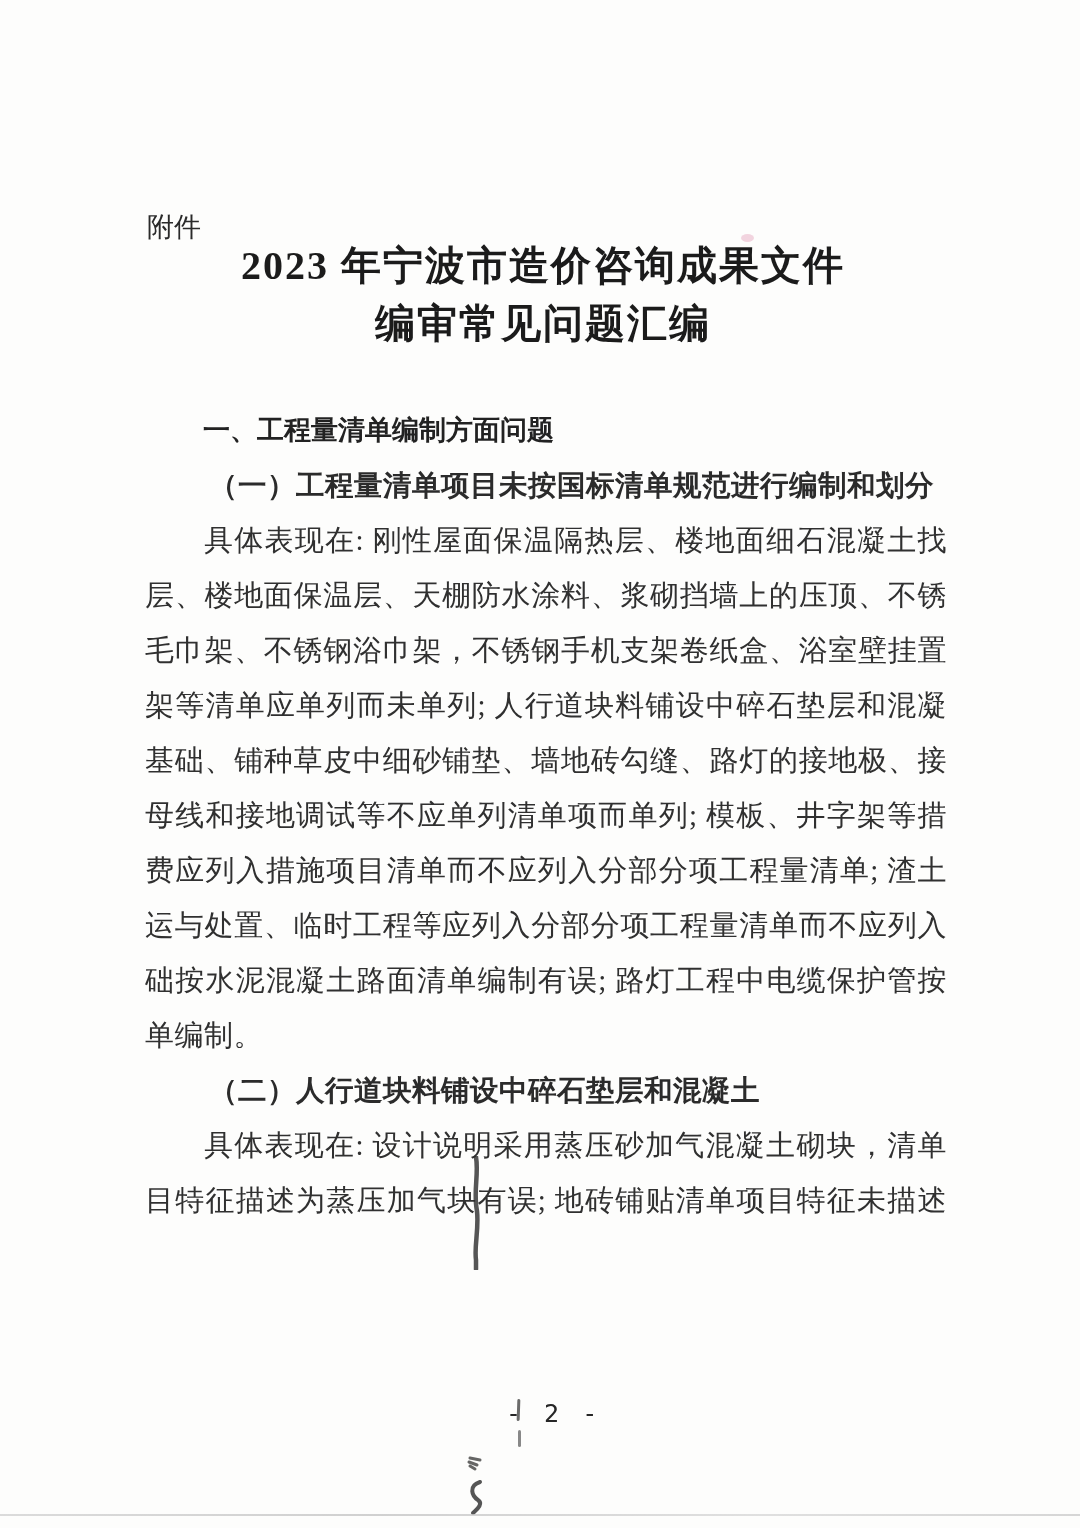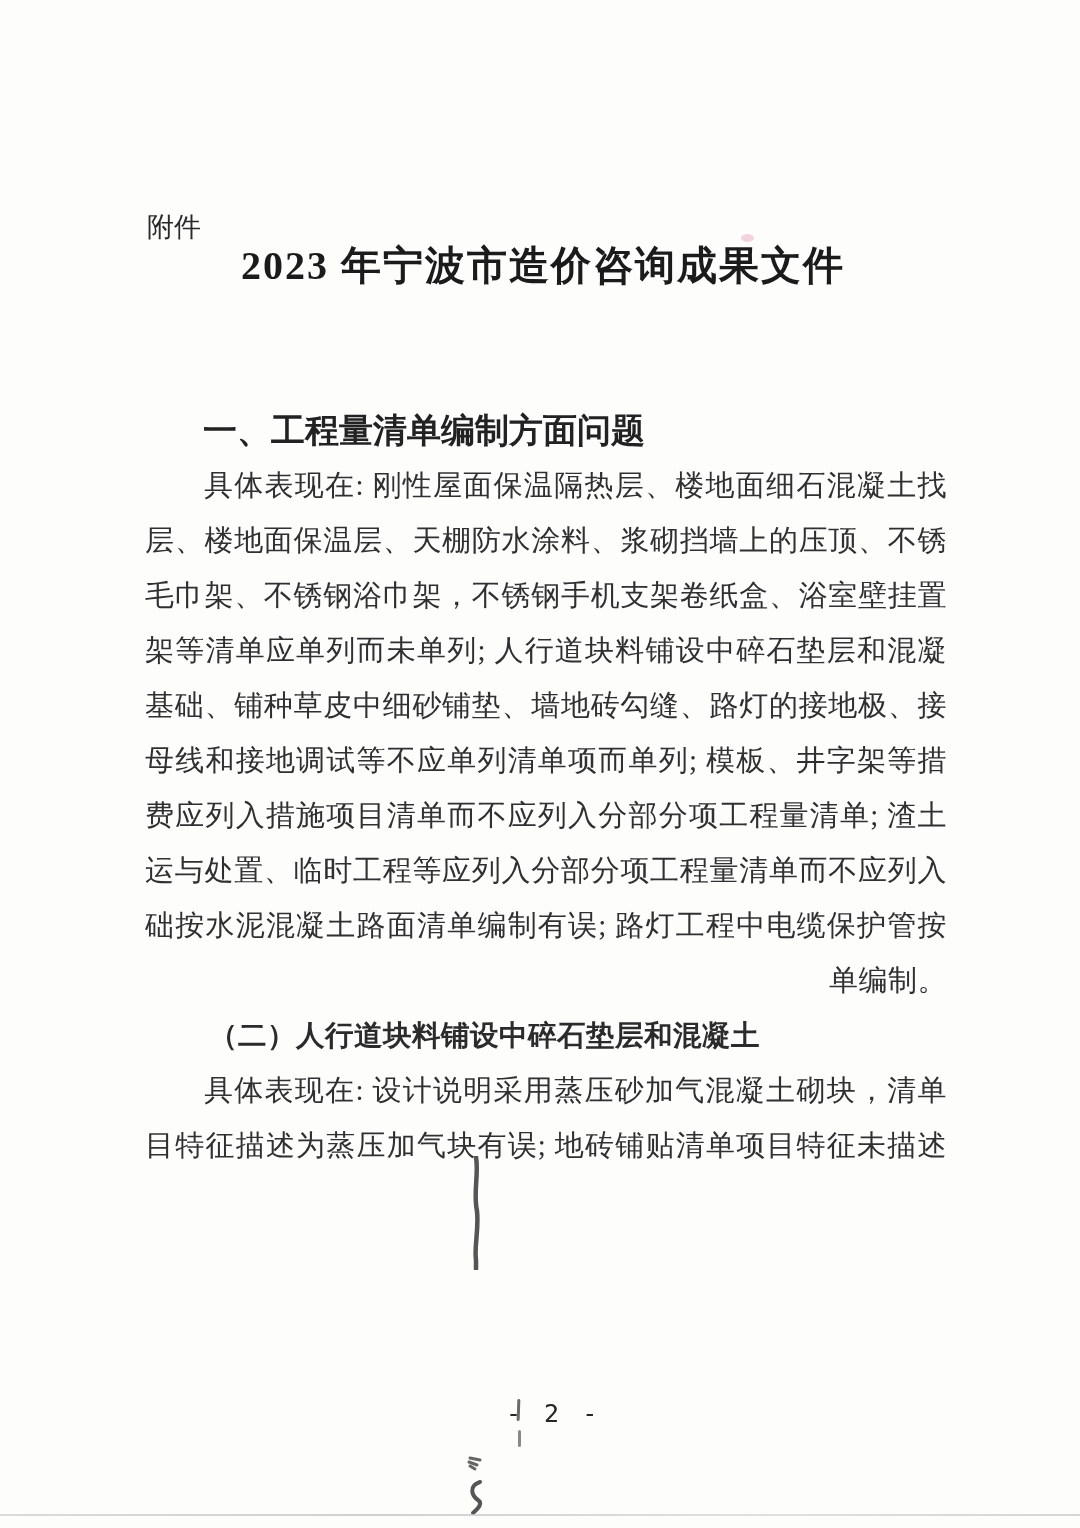--- a/index.html
+++ b/index.html
@@ -28,35 +28,34 @@
     font-family:"Liberation Serif", serif;
   }
   
   .content{
     position:absolute;left:145px;top:403px;width:802px;
   }
   .h1{
     height:55px;line-height:55px;
     padding-left:58px;
     font-family:"Liberation Sans", sans-serif;
-    font-weight:700;font-size:34px;color:#222;
+    font-weight:700;font-size:27px;color:#222;
     white-space:nowrap;
   }
   .h2{
     height:55px;line-height:55px;
     padding-left:64px;
     font-weight:600;font-size:28.5px;color:#2b2b2b;
     letter-spacing:.5px;white-space:nowrap;
   }
   .line{
     height:55px;line-height:55px;
     font-size:29px;color:#303030;
     letter-spacing:.5px;
     white-space:nowrap;
-    text-align:right;
   }
   .fill{
     white-space:normal;
     text-align:justify;
     text-align-last:justify;
     overflow:hidden;
   }
   .indent{padding-left:59px;}
   
   .page-number{
@@ -81,26 +80,28 @@
 </style>
 </head>
 <body>
 
 <div class="page">
 
   <div class="attachment">附件</div>
 
   <div class="title-block">
     <div>2023 年宁波市造价咨询成果文件</div>
+    <div>编审常见问题汇编</div>
   </div>
 
   <div class="content">
 
     <div class="h1">一、工程量清单编制方面问题</div>
 
+    <div class="h2">（一）工程量清单项目未按国标清单规范进行编制和划分</div>
 
     <div class="line fill indent">具体表现在: 刚性屋面保温隔热层、楼地面细石混凝土找平</div>
     <div class="line fill">层、楼地面保温层、天棚防水涂料、浆砌挡墙上的压顶、不锈钢</div>
     <div class="line fill">毛巾架、不锈钢浴巾架，不锈钢手机支架卷纸盒、浴室壁挂置物</div>
     <div class="line fill">架等清单应单列而未单列; 人行道块料铺设中碎石垫层和混凝土</div>
     <div class="line fill">基础、铺种草皮中细砂铺垫、墙地砖勾缝、路灯的接地极、接地</div>
     <div class="line fill">母线和接地调试等不应单列清单项而单列; 模板、井字架等措施</div>
     <div class="line fill">费应列入措施项目清单而不应列入分部分项工程量清单; 渣土外</div>
     <div class="line fill">运与处置、临时工程等应列入分部分项工程量清单而不应列入措</div>
     <div class="line fill">础按水泥混凝土路面清单编制有误; 路灯工程中电缆保护管按安</div>

